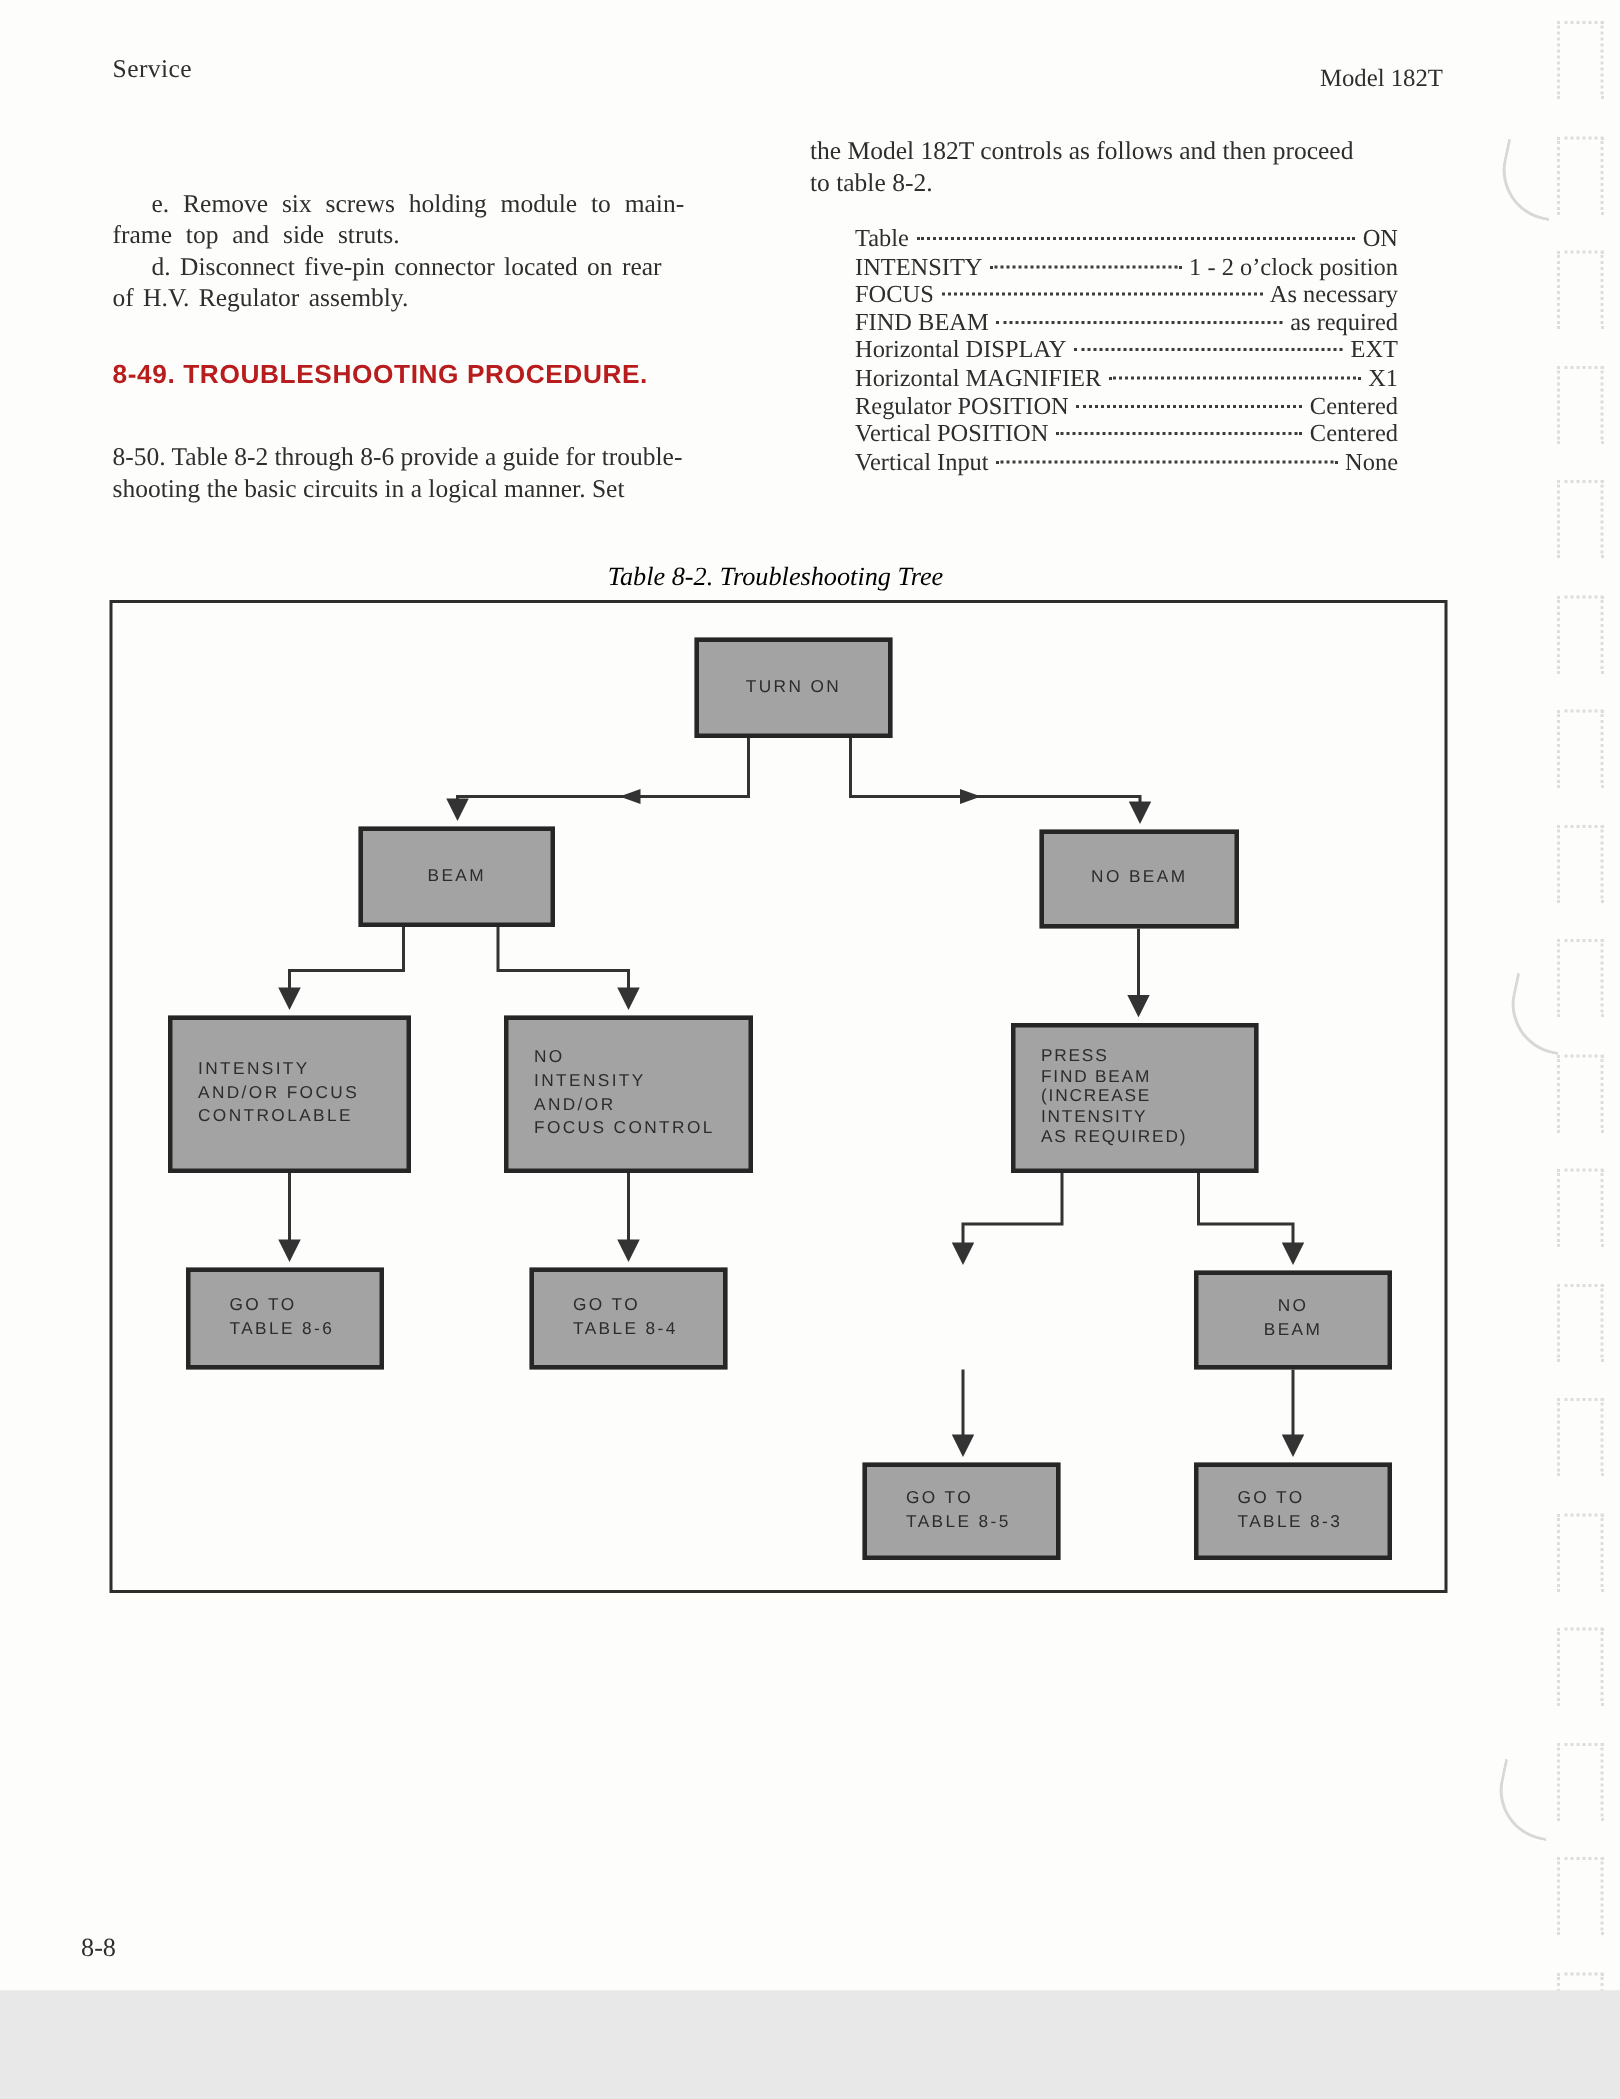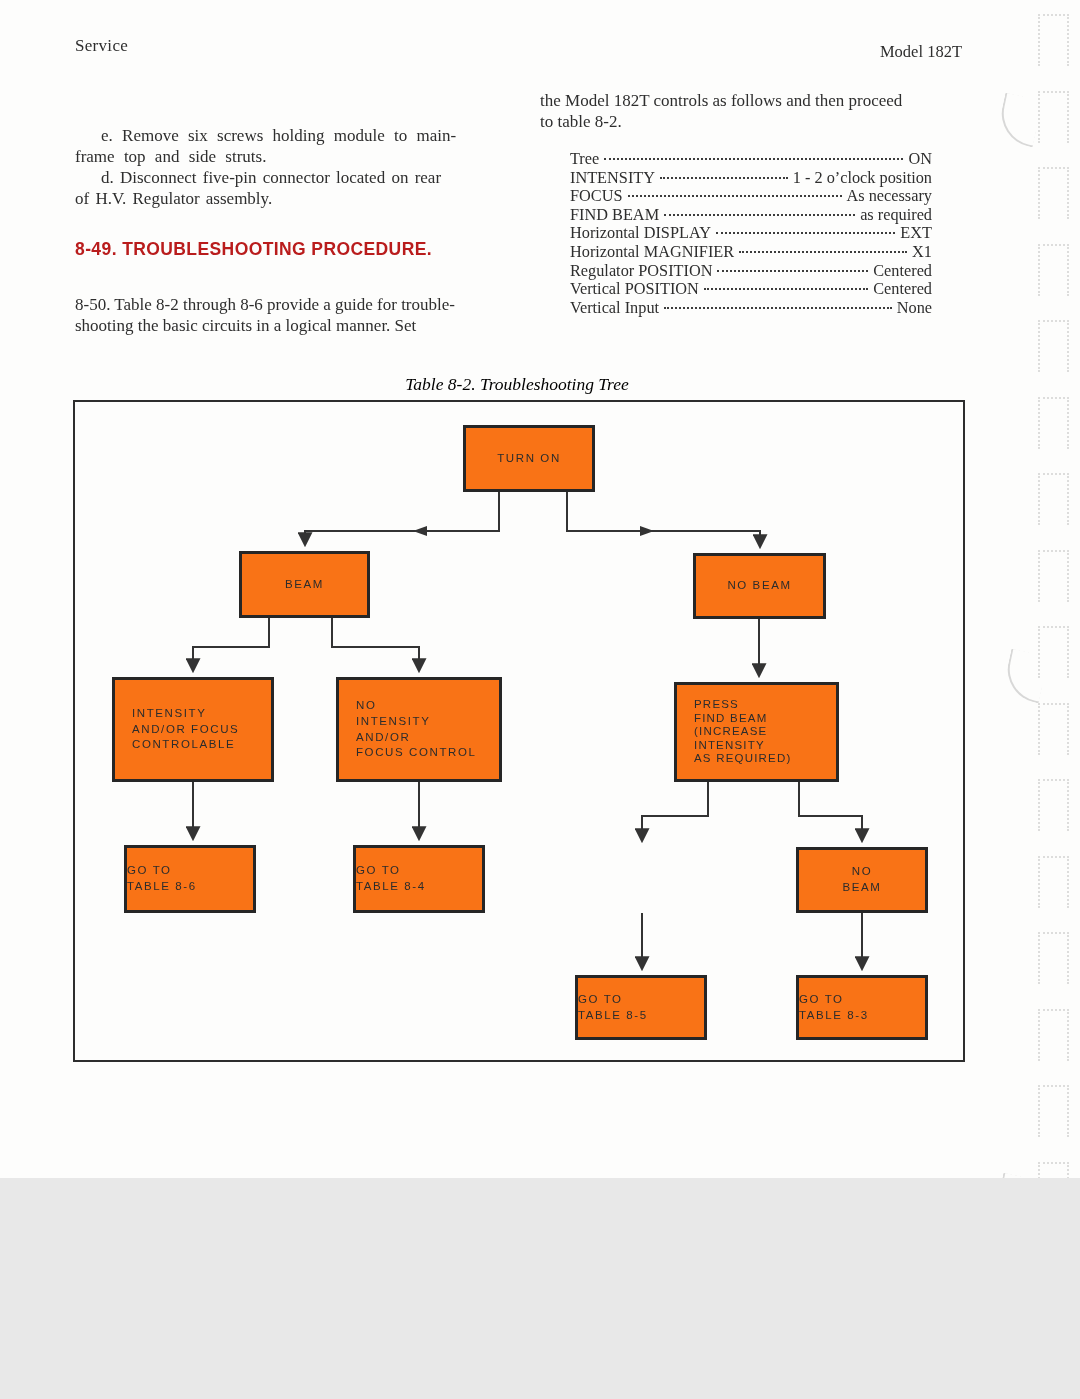--- a/index.html
+++ b/index.html
@@ -1,17 +1,17 @@
 <!DOCTYPE html>
 <html><head>
 <meta charset="utf-8">
 <style>
   html,body{margin:0;padding:0;background:#e8e8e8;}
   .page{
-    position:relative; width:1080px; height:1178px; margin:0 auto;
+    position:relative; width:1080px; height:1327px; margin:0 auto;
     background:#fdfdfc; overflow:hidden;
     font-family:"Liberation Serif", serif; color:#2e2e2e;
   }
   
   .hdr-left{position:absolute; left:75px; top:36px; font-size:17px; letter-spacing:.3px;}
   .hdr-right{position:absolute; right:118px; top:42px; font-size:16.5px;}
   
   .col-left{position:absolute; left:75px; top:88px; width:426px;}
   .col-right{position:absolute; left:540px; top:90px; width:426px;}
   .para{
@@ -38,28 +38,28 @@
     position:absolute; left:73px; top:374px; width:888px; text-align:center;
     font-style:italic; font-size:17.5px; color:#000000;
   }
   .chart{
     position:absolute; left:73px; top:400px; width:888px; height:658px;
     border:2px solid #2d2d2d; background:#fdfdfc;
   }
   .chart svg{position:absolute; left:0; top:0;}
   .node{
     position:absolute; box-sizing:border-box; border:3px solid #262626;
-    background:#f97316; display:flex; align-items:center;
+    background:#a3a3a3; display:flex; align-items:center;
     font-family:"Liberation Sans", sans-serif; font-size:11.5px;
     letter-spacing:1.6px; line-height:1.35; color:#2c2c2c;
     white-space:pre-line;
   }
   .node.center{justify-content:center; text-align:center;}
   .node.left{padding-left:17px;}
-  .node.left26{}
+  .node.left26{padding-left:26px;}
   .node.tight{line-height:1.18; letter-spacing:1.2px;}
   
   .page-num{position:absolute; left:54px; top:1288px; font-size:17.5px;}
   
   .bind-mark{
     position:absolute; left:1038px; width:27px; height:50px;
     border:2px dotted #c3c3c3; border-bottom:none; opacity:.55;
   }
   .hook{
     position:absolute; width:36px; height:46px; opacity:.5;
@@ -83,21 +83,21 @@
     <div class="heading">8-49.   TROUBLESHOOTING PROCEDURE.</div>
     <p class="para gap-850">8-50.   Table 8-2 through 8-6 provide a guide for trouble-
 shooting the basic circuits in a logical manner. Set</p>
   </div>
 
   <div class="col-right">
     <p class="para">the Model 182T controls as follows and then proceed
 to table 8-2.</p>
     <div class="controls">
       <div class="ctl-row">
-          <span class="ctl-label">Tree</span>
+          <span class="ctl-label">Table</span>
           <span class="ctl-leader"></span>
           <span class="ctl-value">ON</span>
         </div>
       <div class="ctl-row">
           <span class="ctl-label">INTENSITY</span>
           <span class="ctl-leader"></span>
           <span class="ctl-value">1 - 2 o’clock position</span>
         </div>
       <div class="ctl-row">
           <span class="ctl-label">FOCUS</span>

